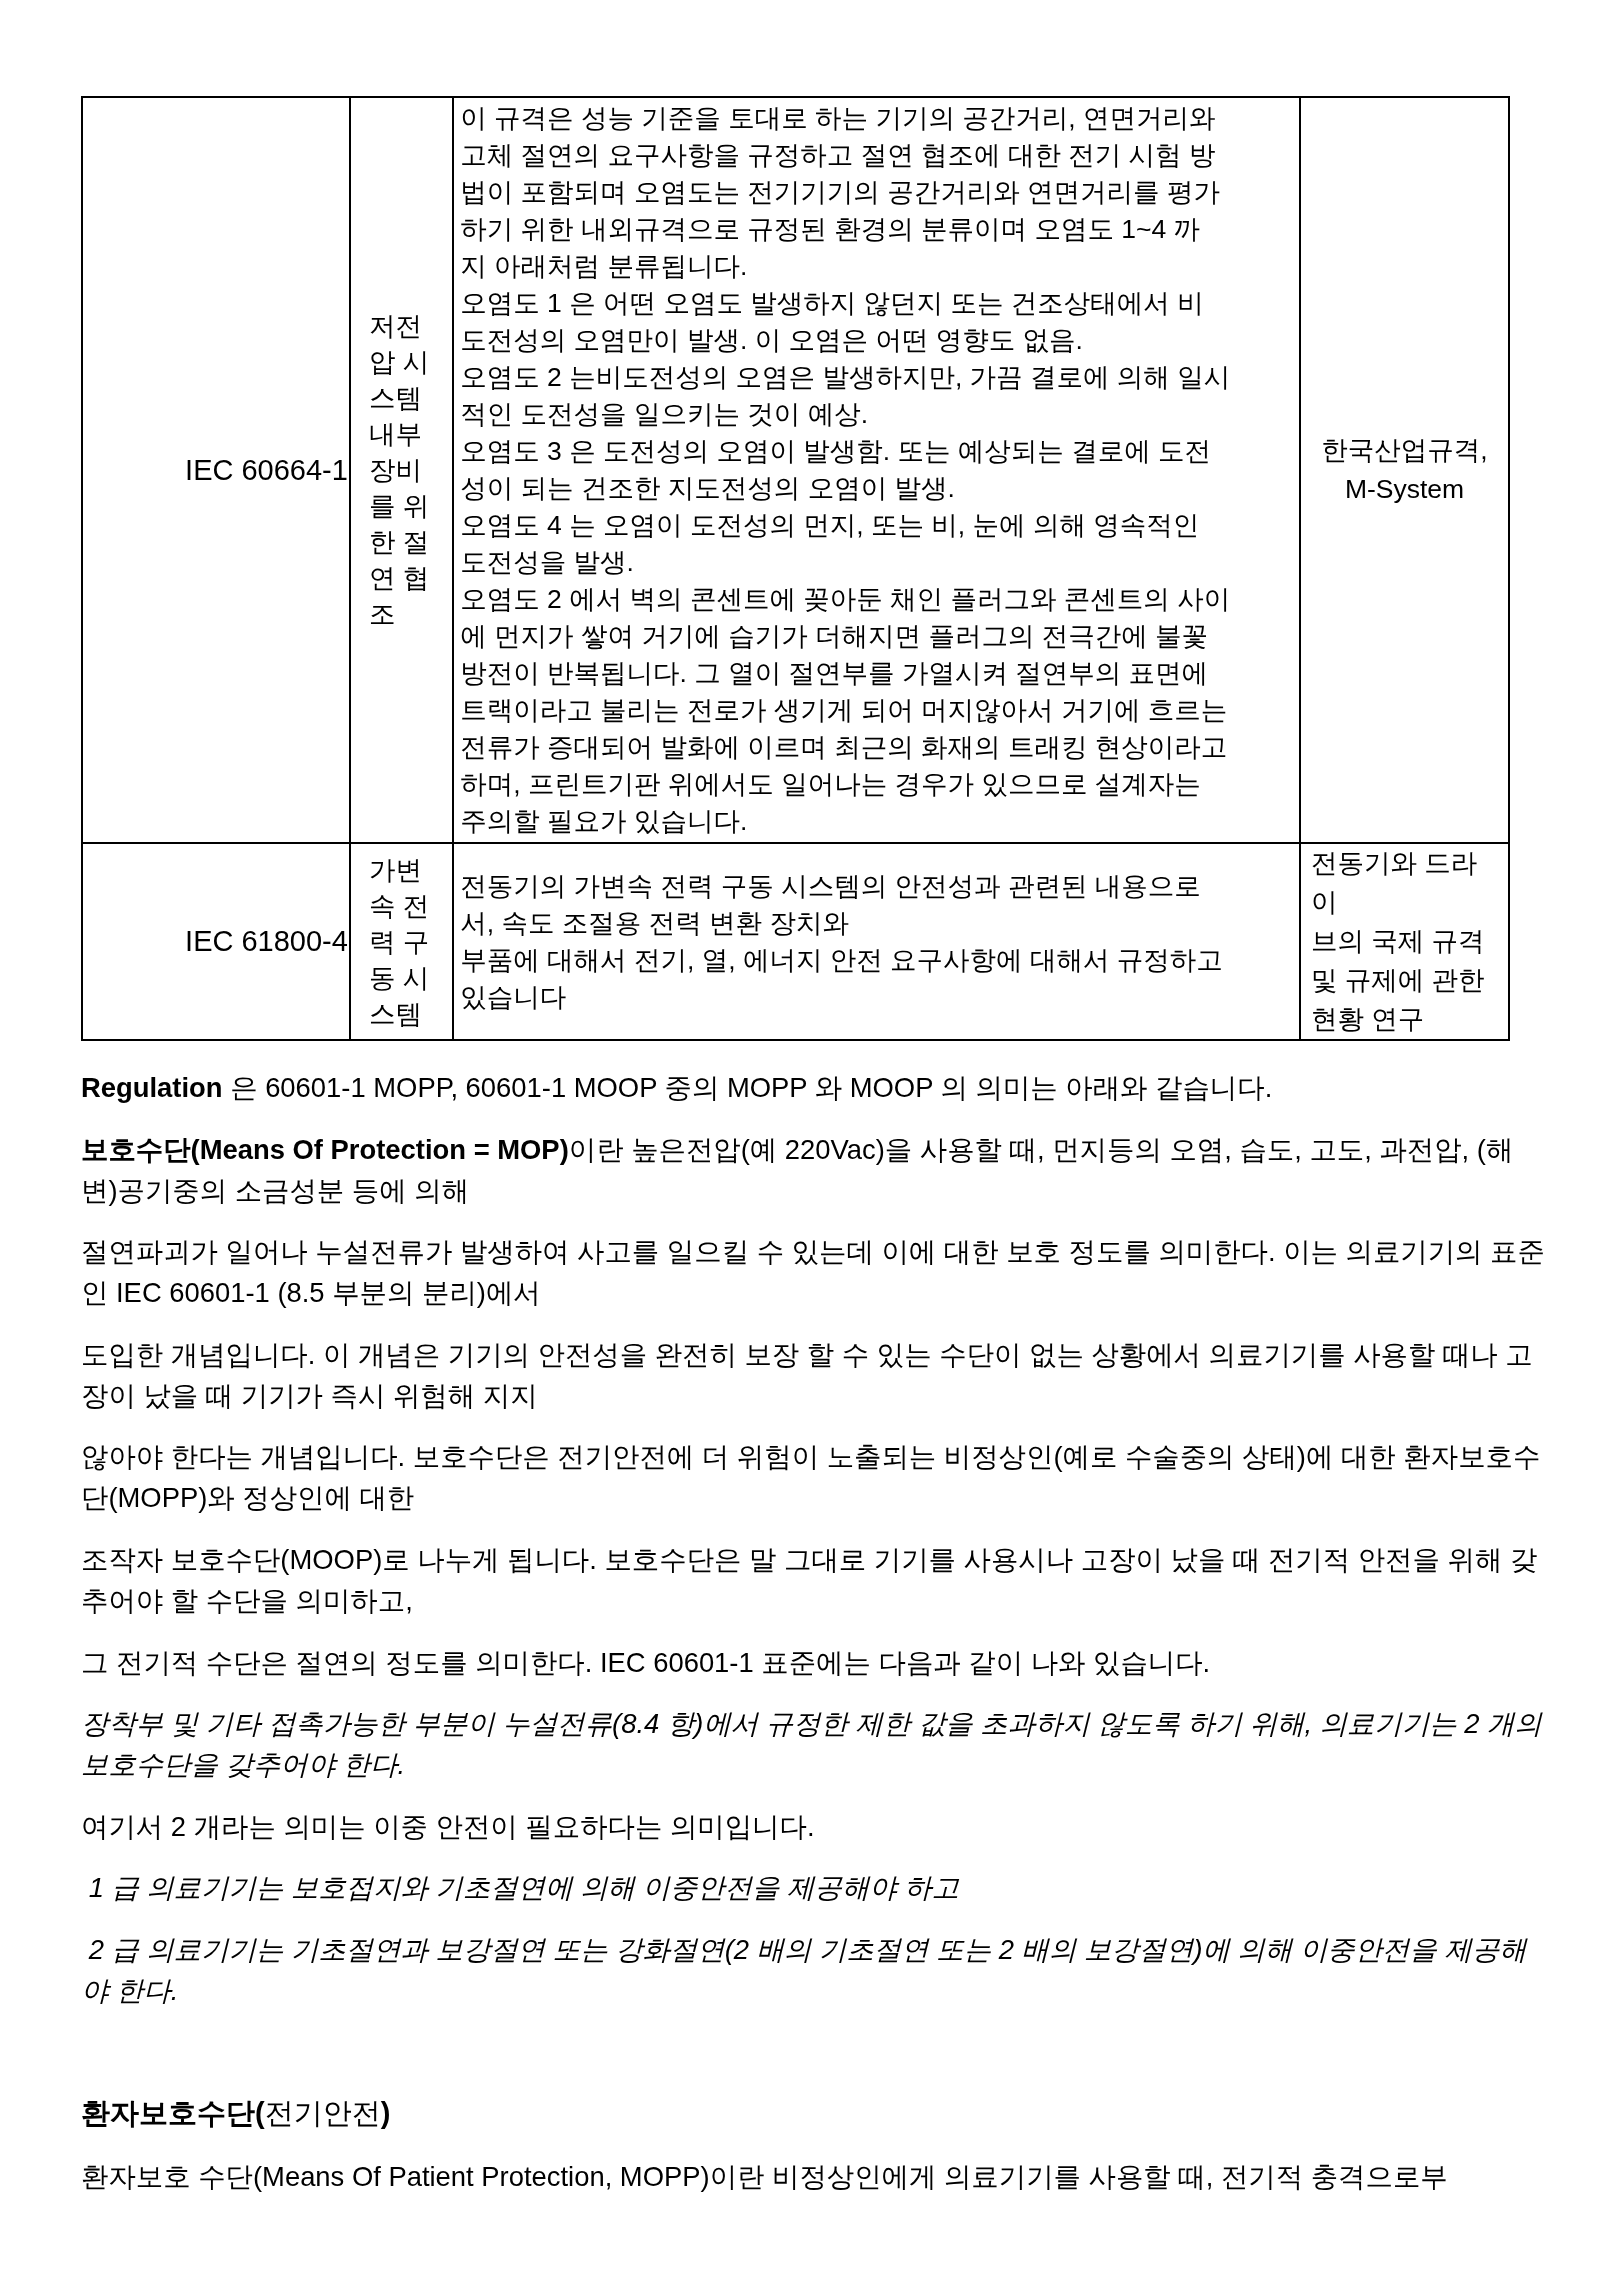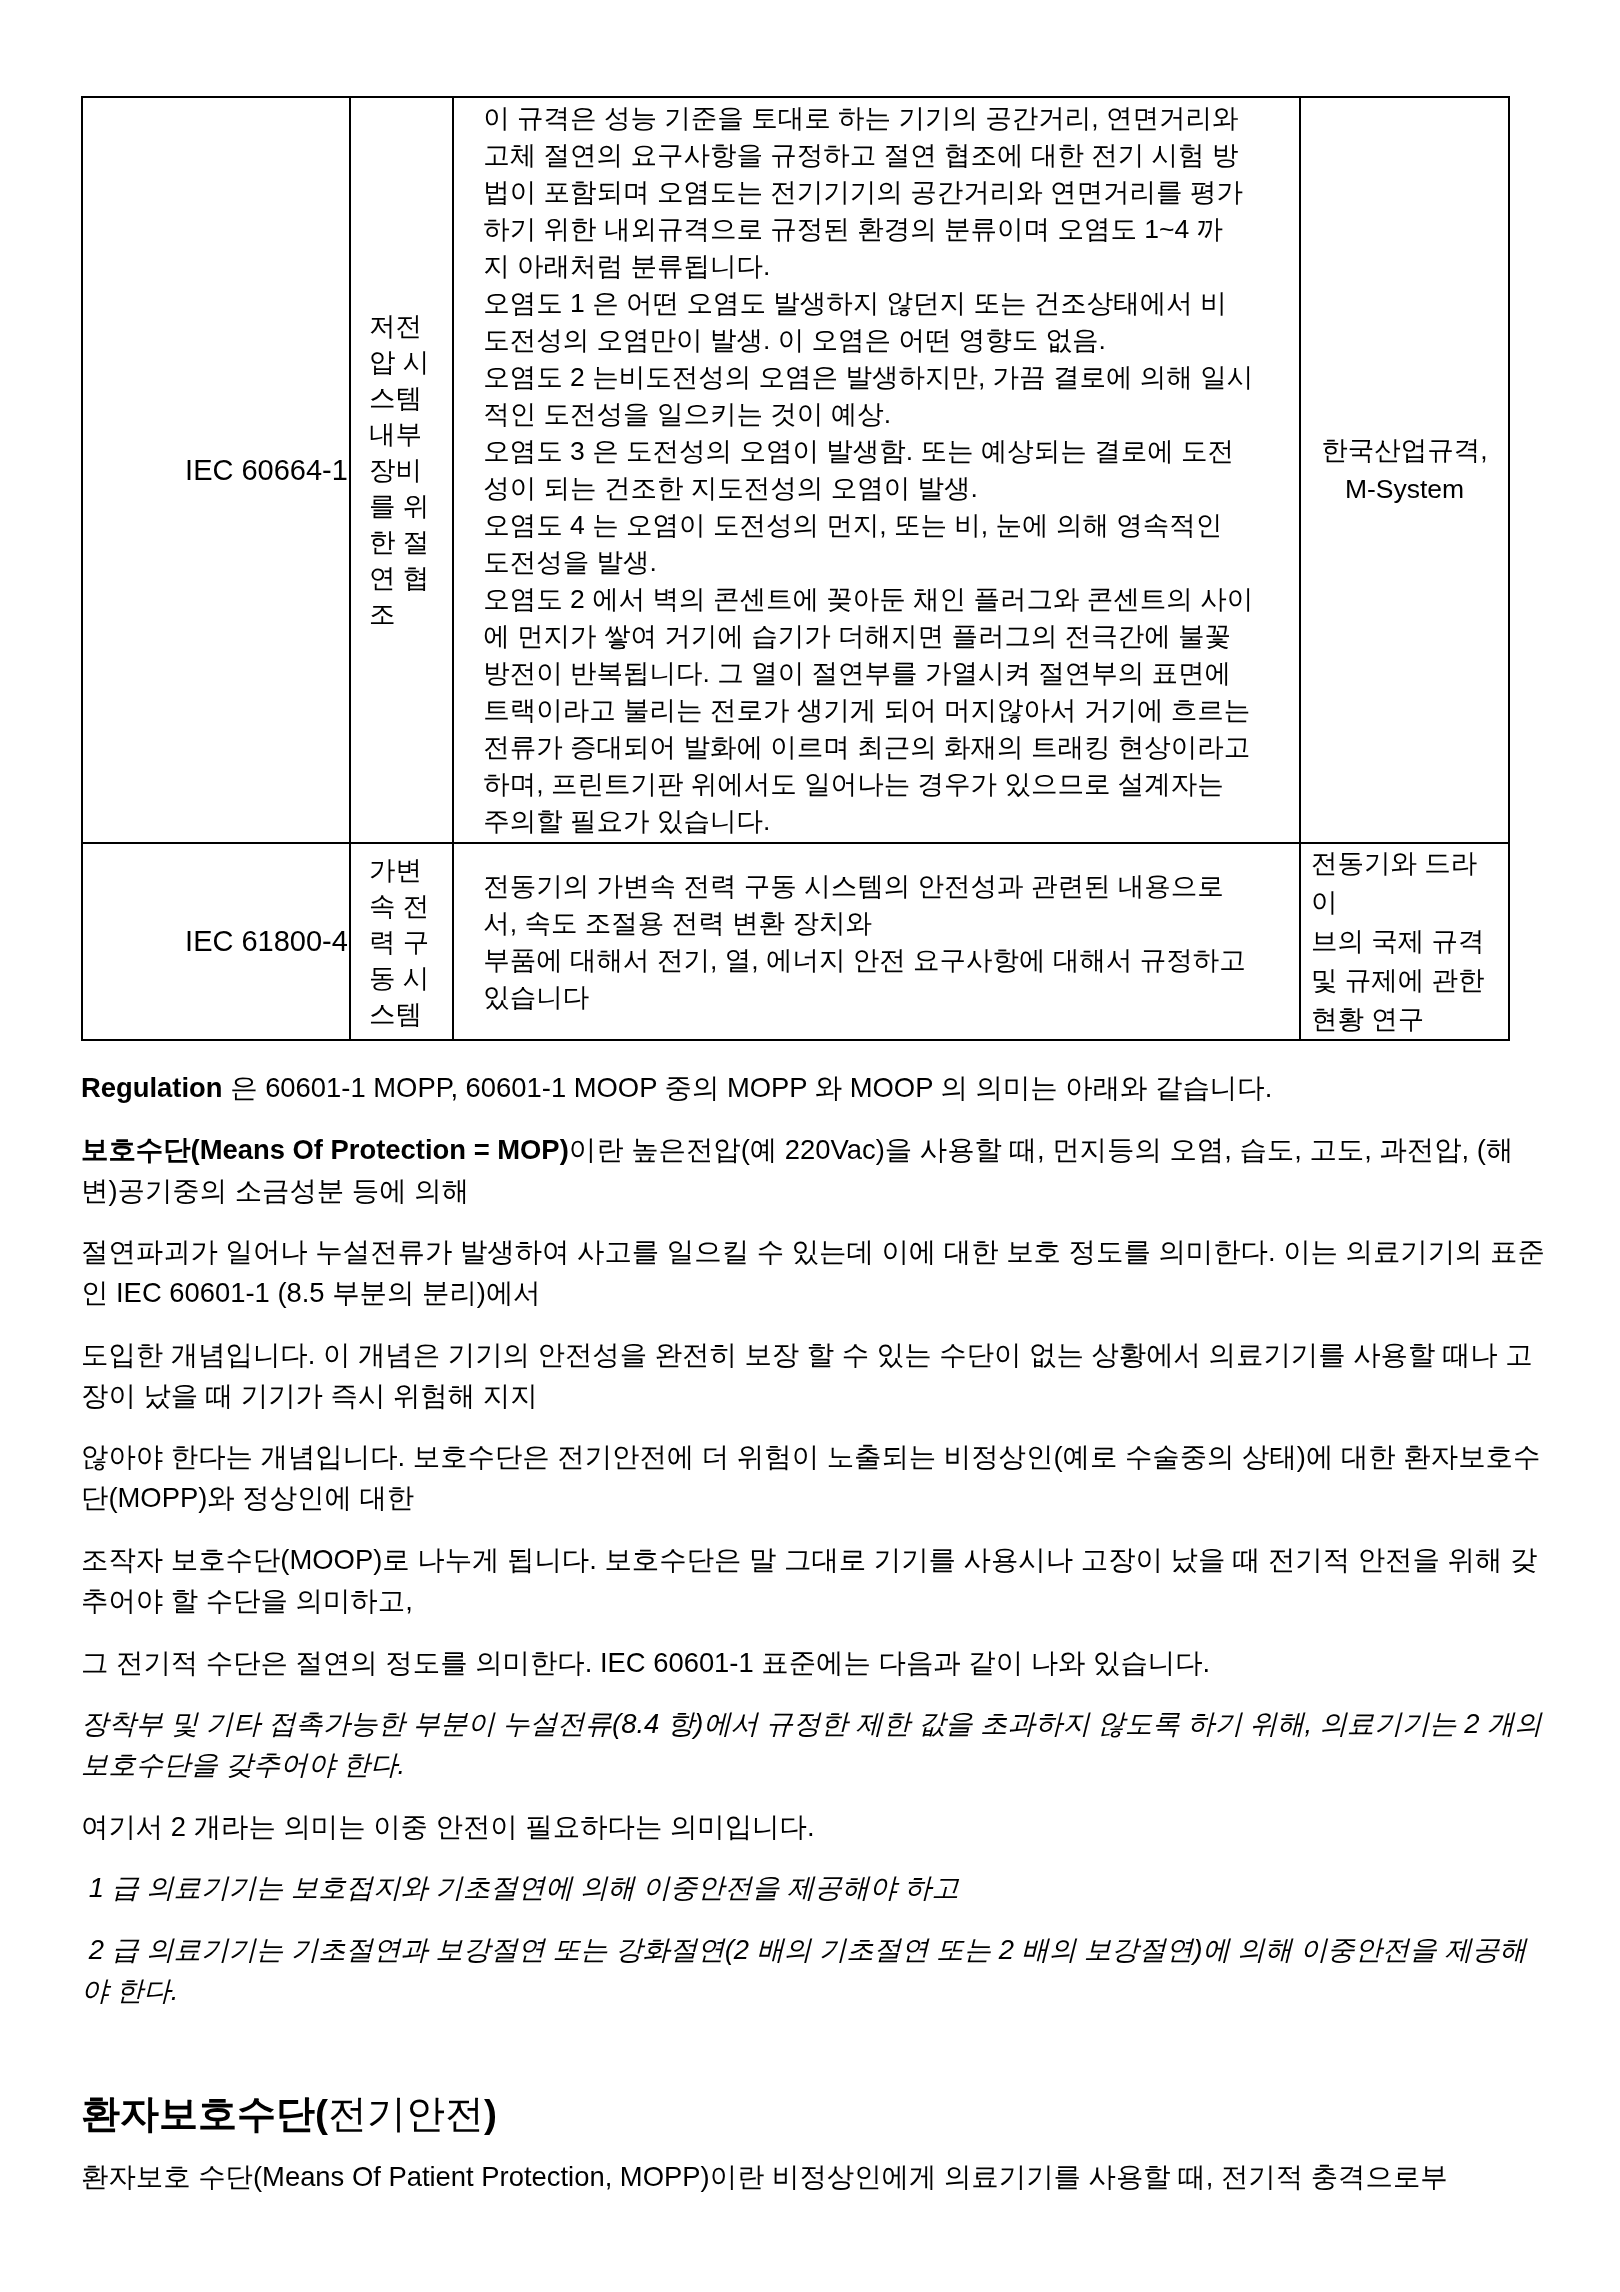--- a/index.html
+++ b/index.html
@@ -25,31 +25,31 @@
     box-sizing:border-box;
     overflow:hidden;
   }
   tr.r1 { height:740px; }
   tr.r2 { height:183px; }
   td.c-std  { width:236px; text-align:right; vertical-align:middle; font-size:29px; }
   td.c-scope{ width:91px;  vertical-align:middle; text-align:left;
               font-size:26.5px; line-height:36px; white-space:pre-line; padding:0 18px; }
   td.c-desc { width:746px; vertical-align:middle; text-align:left;
               font-size:26.5px; line-height:37px; white-space:pre-line;
-              padding:2px 29px; overflow-wrap:anywhere; }
+              padding:2px 6px; overflow-wrap:anywhere; }
   td.c-src  { width:184px; vertical-align:middle; font-size:26.5px; line-height:39px;
               white-space:pre-line; padding:0 9.8px; }
   td.c-src-center { text-align:center; }
 
   .body-text { margin-top:26px; width:1467px; font-size:27.4px; line-height:41px; }
   .body-text p { margin:0 0 20.6px 0; white-space:pre-wrap; overflow-wrap:anywhere; }
   .body-text p.italic { font-style:italic; }
   .body-text b { font-weight:bold; }
   .sec-heading {
-    font-size:39px; line-height:41px;
+    font-size:29px; line-height:41px;
     font-weight:normal;
     margin:82px 0 21.6px 0;
     white-space:pre-wrap;
   }
   .sec-heading b { font-weight:bold; }
 </style>
 </head>
 <body>
 
 <div class="page">

